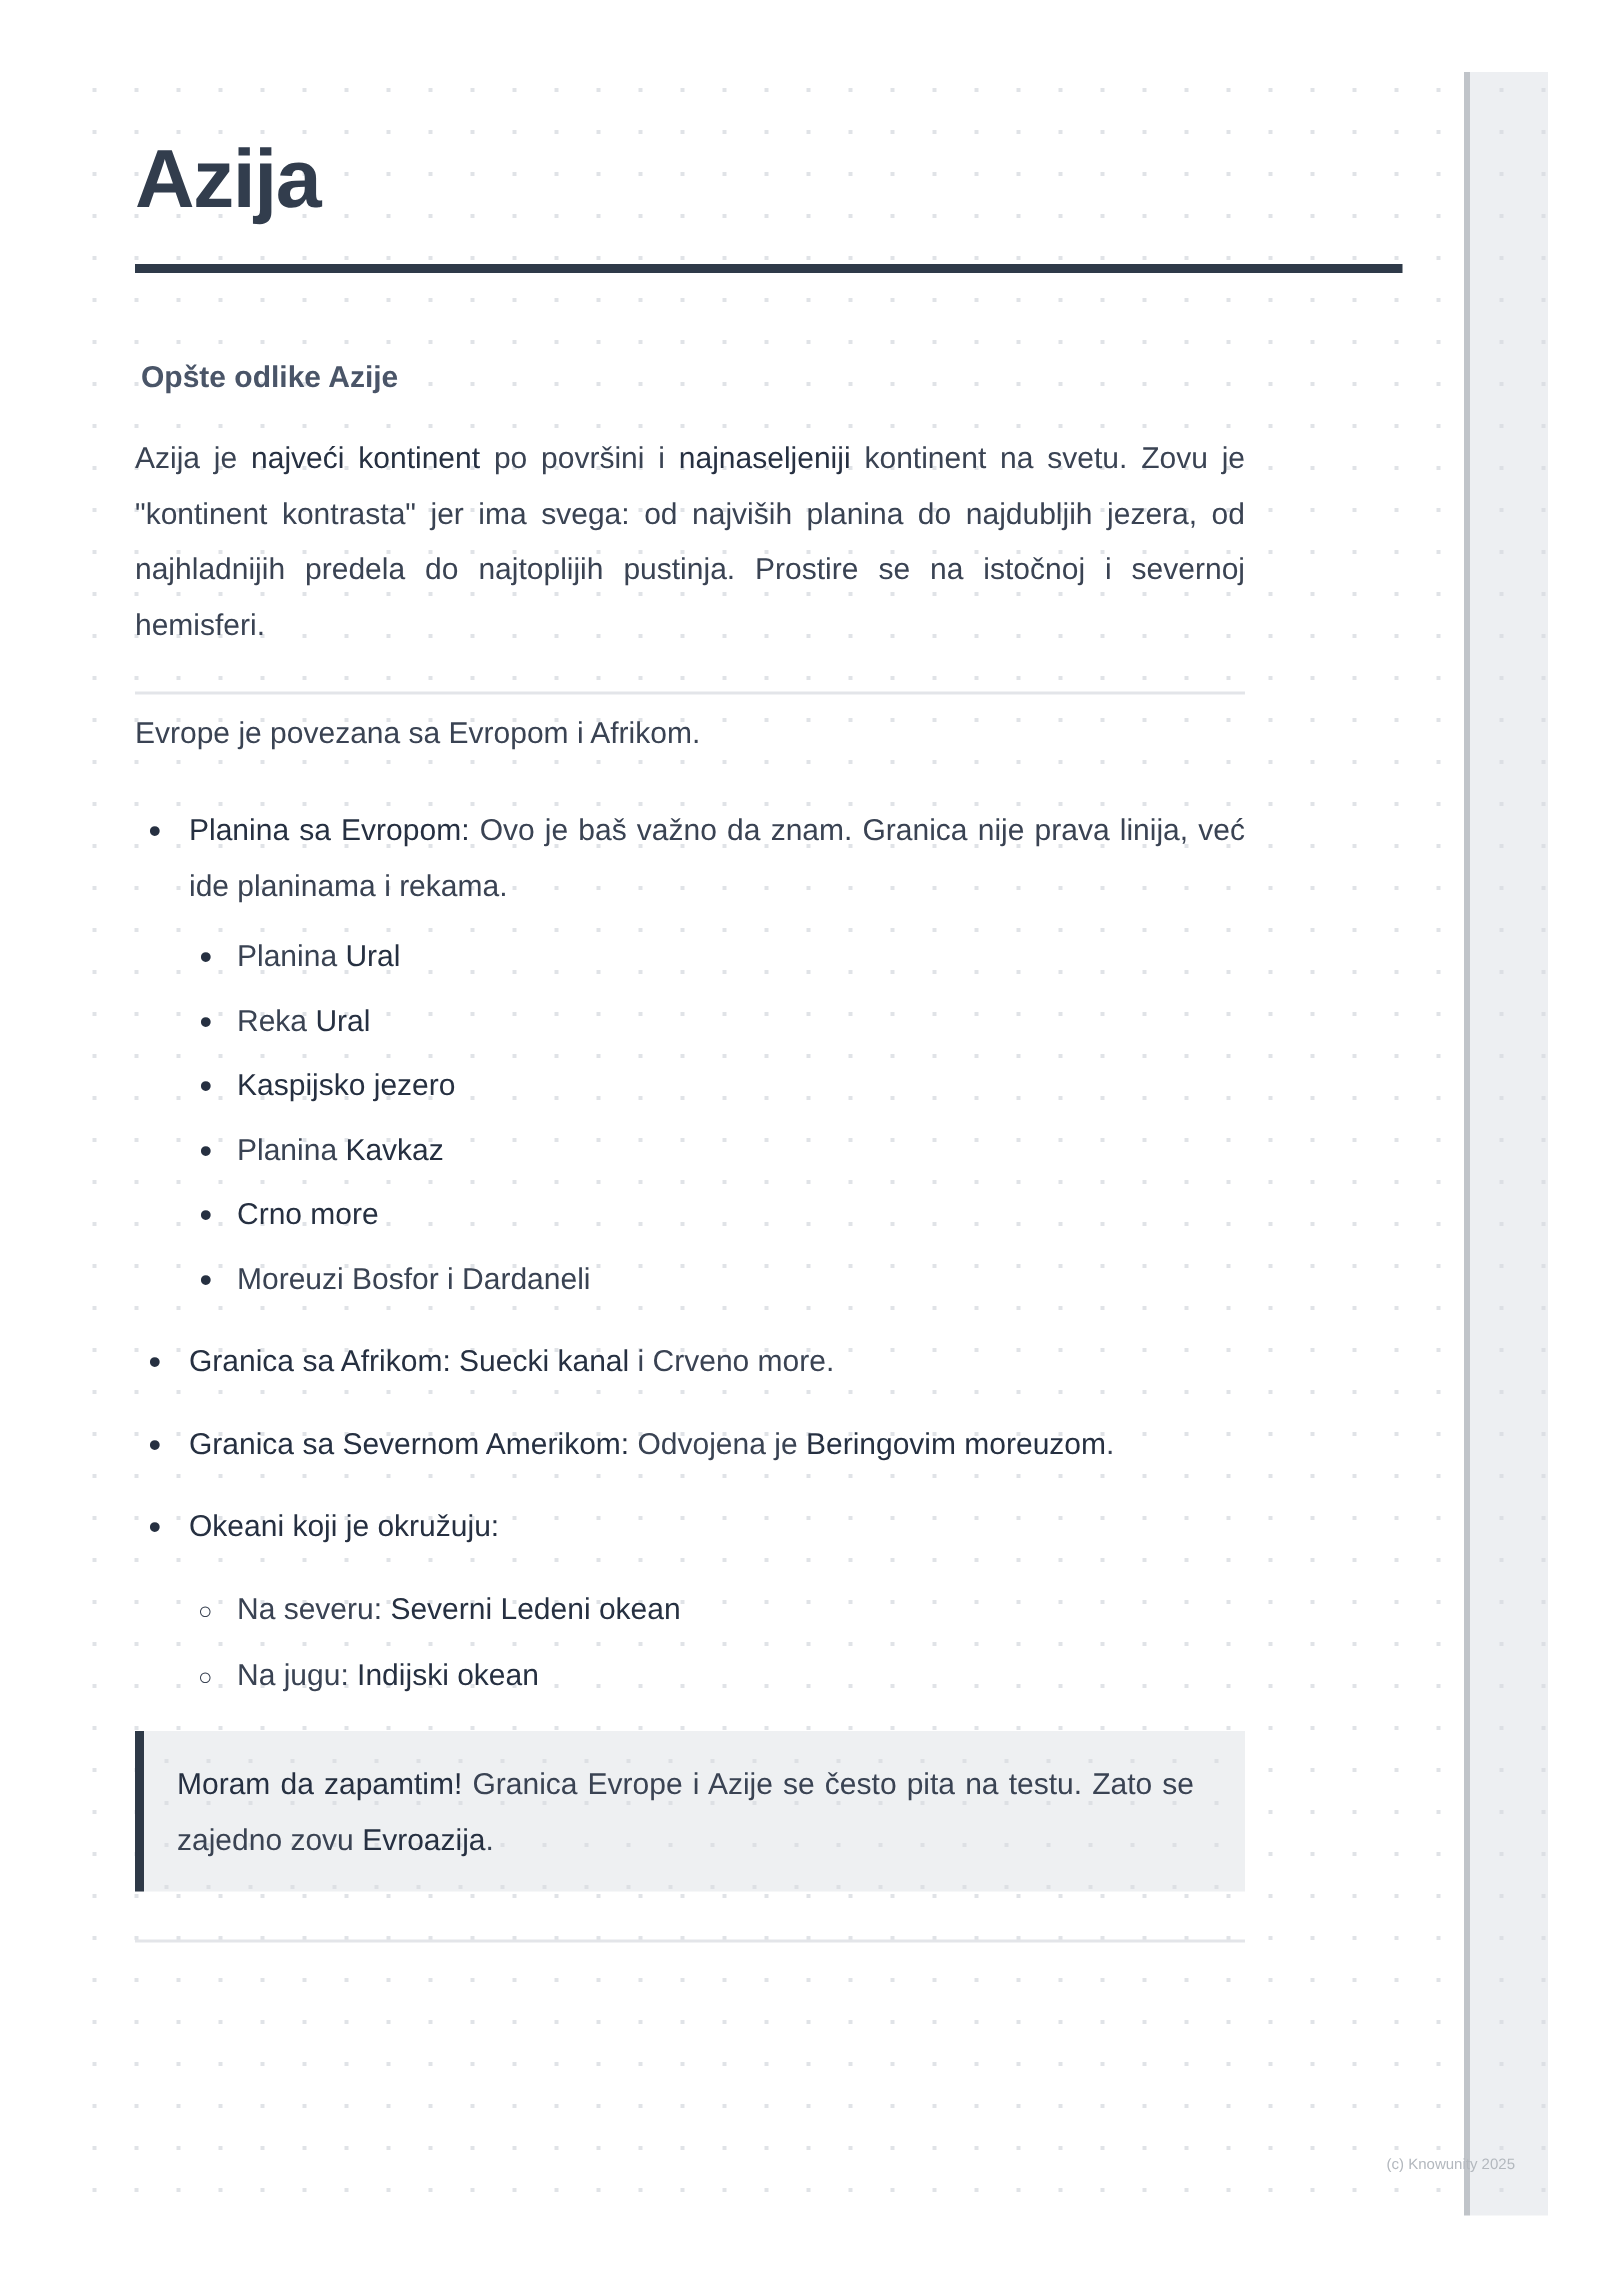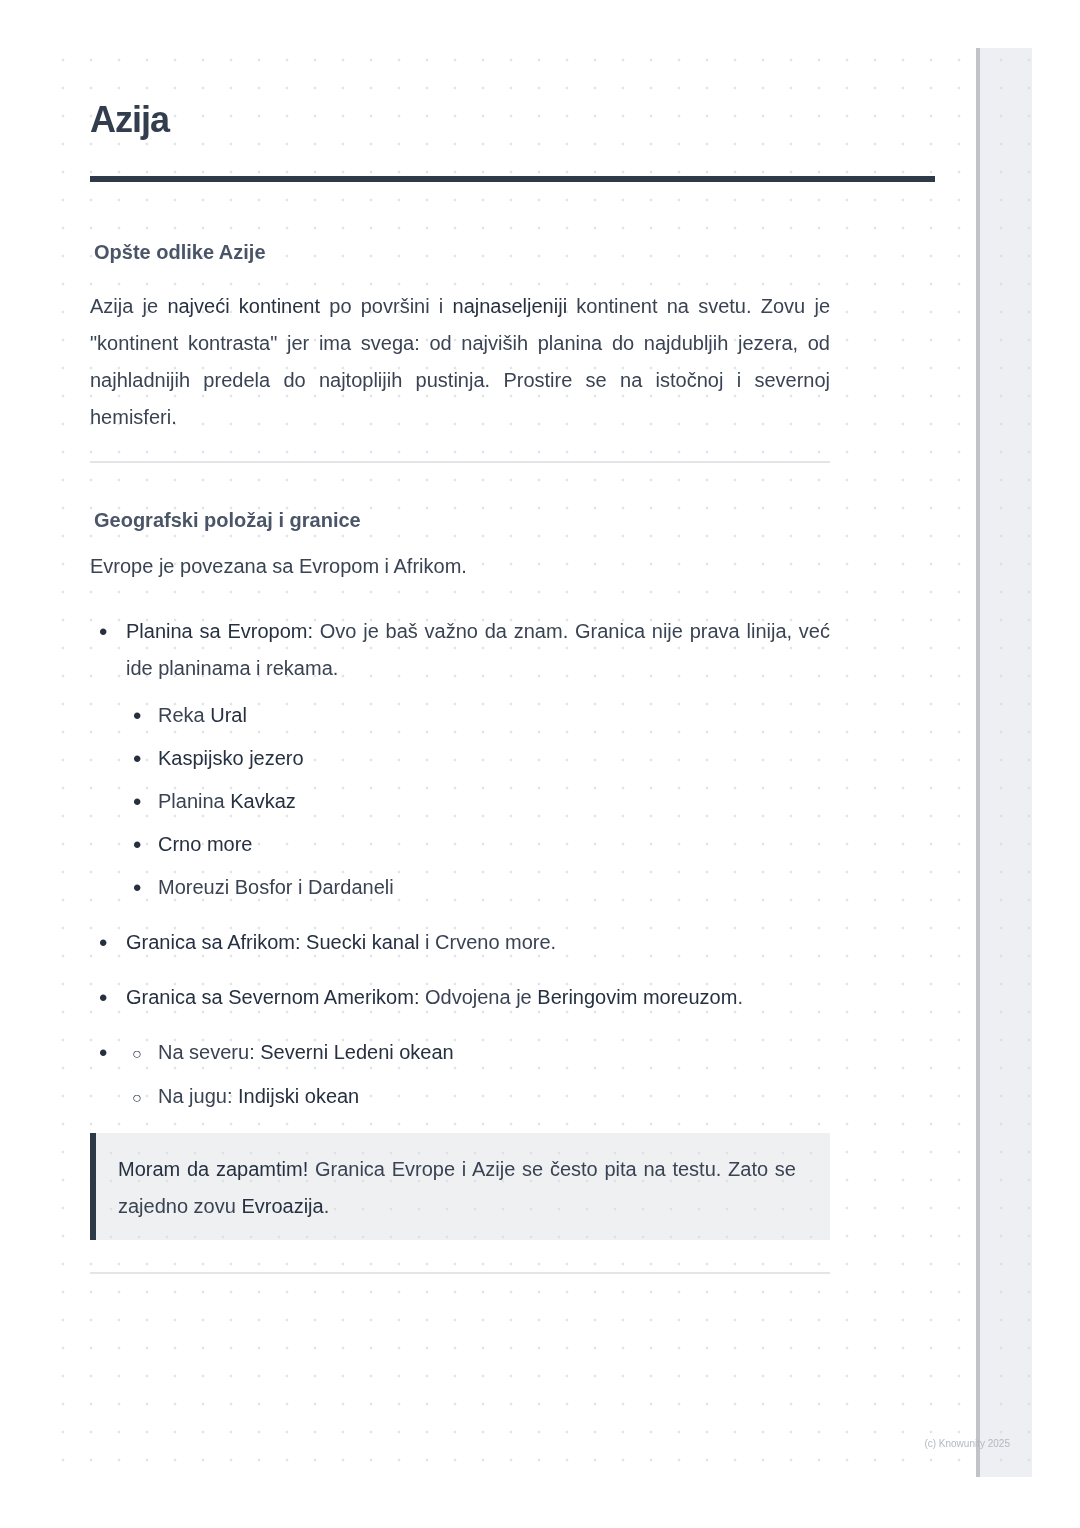--- a/index.html
+++ b/index.html
@@ -35,21 +35,21 @@
   }
   .content {
     position: relative;
     z-index: 1;
     width: 740px;
     margin-left: 42px;
     color: #3a4353;
   }
   h1 {
     margin: 40px 0 0 0;
-    font-size: 36px;
+    font-size: 55px;
     line-height: 63px;
     font-weight: 700;
     letter-spacing: -1px;
     color: #323d4d;
   }
   .title-rule {
     margin-top: 25px;
     width: 845px;
     height: 6px;
     background: #2f3a49;
@@ -140,28 +140,30 @@
 
   <div class="content">
     <h1>Azija</h1>
     <div class="title-rule"></div>
 
     <h2 class="h2-general">Opšte odlike Azije</h2>
     <p class="para"><span>Azija je </span><span class="b">najveći kontinent</span><span> po površini i </span><span class="b">najnaseljeniji</span><span> kontinent na svetu. Zovu je "kontinent kontrasta" jer ima svega: od najviših planina do najdubljih jezera, od najhladnijih predela do najtoplijih pustinja. Prostire se na istočnoj i severnoj hemisferi.</span></p>
 
     <hr class="divider">
 
-    <h2 class="h2-geo">Geografski položaj i granice</h2>
     <p class="intro">Evrope je povezana sa Evropom i Afrikom.</p>
 
     <ul class="l1">
       <li>
         <div class="li-text"><span class="b">Planina sa Evropom:</span><span> Ovo je baš važno da znam. Granica nije prava linija, već ide planinama i rekama.</span></div>
         <ul class="l2 disc">
           <li>
+              <div class="li-text"><span>Planina </span><span class="b">Ural</span></div>
+            </li>
+          <li>
               <div class="li-text"><span>Reka </span><span class="b">Ural</span></div>
             </li>
           <li>
               <div class="li-text"><span class="b">Kaspijsko jezero</span></div>
             </li>
           <li>
               <div class="li-text"><span>Planina </span><span class="b">Kavkaz</span></div>
             </li>
           <li>
               <div class="li-text"><span class="b">Crno more</span></div>
@@ -171,20 +173,21 @@
             </li>
         </ul>
       </li>
       <li>
         <div class="li-text"><span class="b">Granica sa Afrikom: Suecki kanal</span><span> i Crveno more.</span></div>
       </li>
       <li>
         <div class="li-text"><span class="b">Granica sa Severnom Amerikom:</span><span> Odvojena je </span><span class="b">Beringovim moreuzom</span><span>.</span></div>
       </li>
       <li>
+        <div class="li-text"><span class="b">Okeani koji je okružuju:</span></div>
         <ul class="l2 circle">
           <li>
               <div class="li-text"><span>Na severu: </span><span class="b">Severni Ledeni okean</span></div>
             </li>
           <li>
               <div class="li-text"><span>Na jugu: </span><span class="b">Indijski okean</span></div>
             </li>
         </ul>
       </li>
     </ul>

